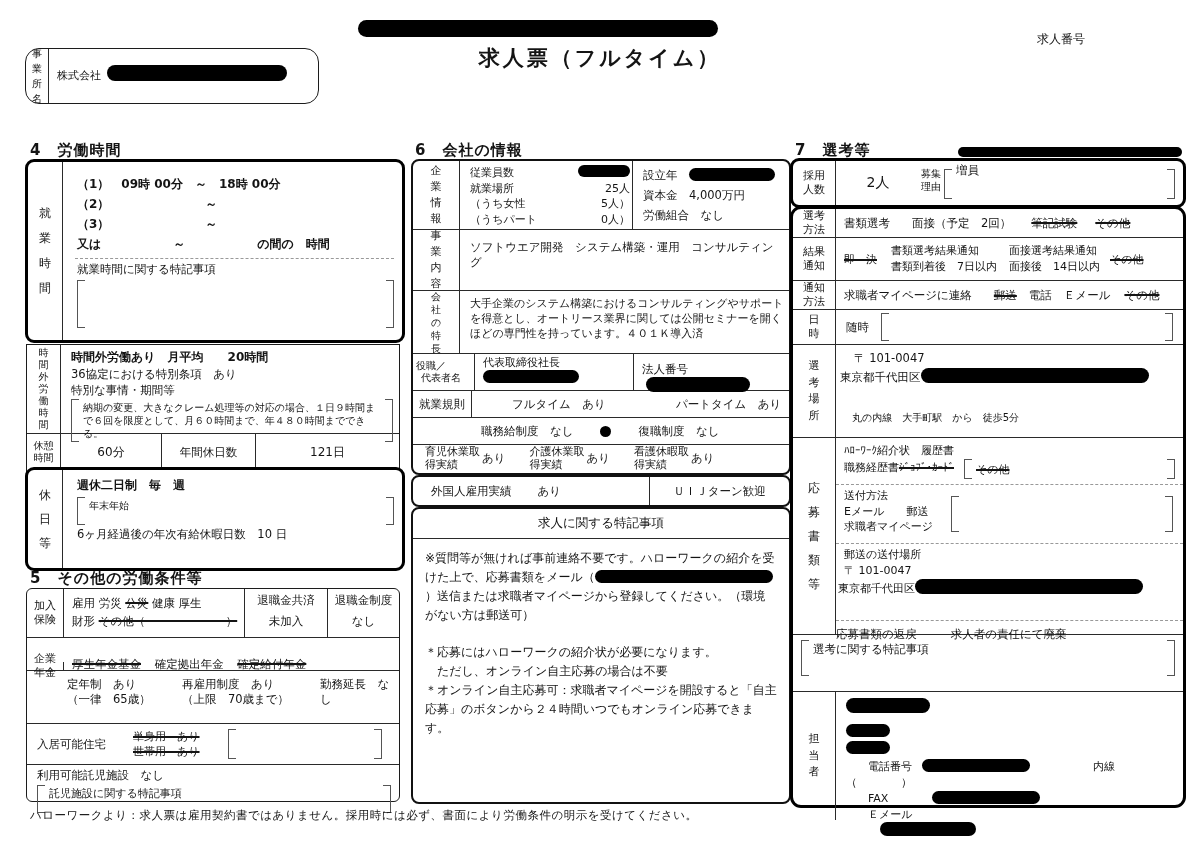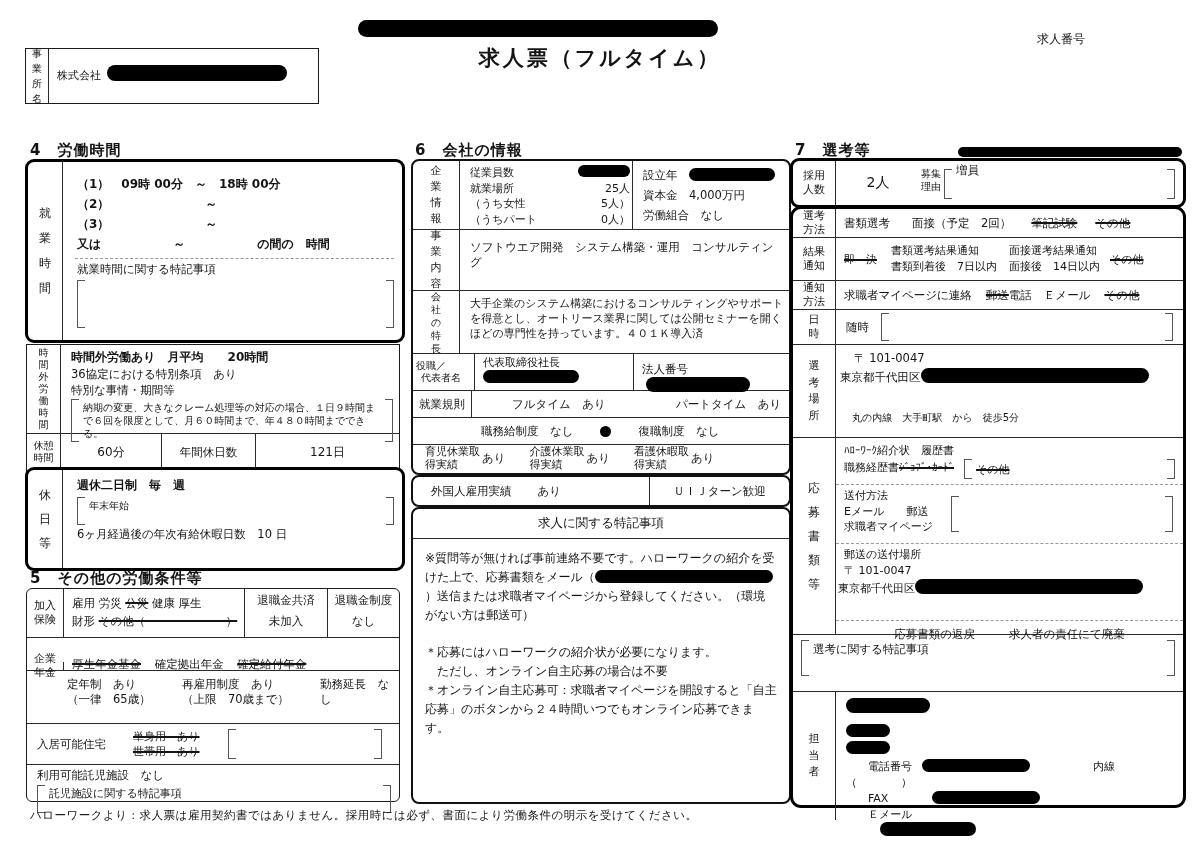--- a/index.html
+++ b/index.html
@@ -30,21 +30,21 @@
   .s11{font-size:11px;}
   .s115{font-size:11.5px;}
 </style>
 </head>
 <body>
 
 <div class="c" style="left:358px;top:20px;width:360px;height:17px;background:#000;border-radius:9px;"></div>
 <div class="c bold" style="left:420px;top:44px;width:360px;text-align:center;font-size:21px;letter-spacing:3px;">求人票（フルタイム）</div>
 <div class="c" style="left:1037px;top:31px;font-size:12px;">求人番号</div>
 
-<div class="c fx tn" style="left:25px;top:48px;width:292px;height:54px;border-width:1.2px;">
+<div class="c fx tn" style="left:25px;top:48px;width:292px;height:54px;border-width:1.2px;border-radius:14px;">
   <div class="lab" style="width:22px;">
     <span class="v1 sm" style="width:1.2em;">事業所名</span>
   </div>
   <div style="padding:16px 0 0 8px;">
     <span class="s11">株式会社</span>
     <span class="bb" style="width:180px;height:16px;margin-left:2px;"></span>
   </div>
 </div>
 
 <div class="c sec-head" style="left:30px;top:141px;">
@@ -324,22 +324,22 @@
       <div>面接後　14日以内</div>
     </div>
     <span class="strike" style="margin-left:10px;">その他</span>
   </div>
 
   <div class="fx rw" style="height:28px;align-items:center;font-size:11.5px;">
     <div class="lab s11" style="width:42px;align-self:stretch;">
       <span class="v1" style="width:2.2em;line-height:1.25;">通知方法</span>
     </div>
     <span style="margin-left:8px;">求職者マイページに連絡</span>
-    <span class="strike" style="margin-left:14px;">郵送</span>
-    <span style="font-family:Liberation Mono, monospace;">電話</span>
+    <span class="strike" style="margin-left:22px;font-family:Liberation Serif, serif;">郵送</span>
+    <span style="margin-left:12px;font-family:Liberation Mono, monospace;">電話</span>
     <span style="margin-left:12px;">Ｅメール</span>
     <span class="strike" style="margin-left:14px;">その他</span>
   </div>
 
   <div class="fx rw" style="height:34px;align-items:center;">
     <div class="lab" style="width:42px;align-self:stretch;">
       <span class="v1 s11" style="width:1.3em;line-height:1.3;">日時</span>
     </div>
     <span style="margin-left:10px;font-size:11.5px;">随時</span>
     <div class="bk" style="flex:1;height:24px;margin:0 10px 0 12px;"></div>
@@ -379,21 +379,21 @@
         </div>
         <div class="bk" style="flex:1;height:32px;margin:8px 2px 0 18px;"></div>
       </div>
       <div class="dsh" style="height:70px;padding:3px 8px;font-size:11px;line-height:16px;">
         <div>郵送の送付場所</div>
         <div>〒 101-0047</div>
         <div style="margin-left:-6px;">
           <span>東京都千代田区</span><span class="bb" style="width:228px;height:15px;"></span>
         </div>
       </div>
-      <div class="dsh" style="height:26px;display:flex;align-items:center;justify-content:center;font-size:11.5px;">
+      <div class="dsh" style="height:26px;display:flex;align-items:center;font-size:11.5px;">
         <span>応募書類の返戻</span>
         <span style="margin-left:34px;">求人者の責任にて廃棄</span>
       </div>
     </div>
   </div>
 
   <div class="rw" style="height:46px;padding:5px 8px;">
     <div class="bk" style="height:32px;font-size:11.5px;line-height:15px;">選考に関する特記事項</div>
   </div>
 

